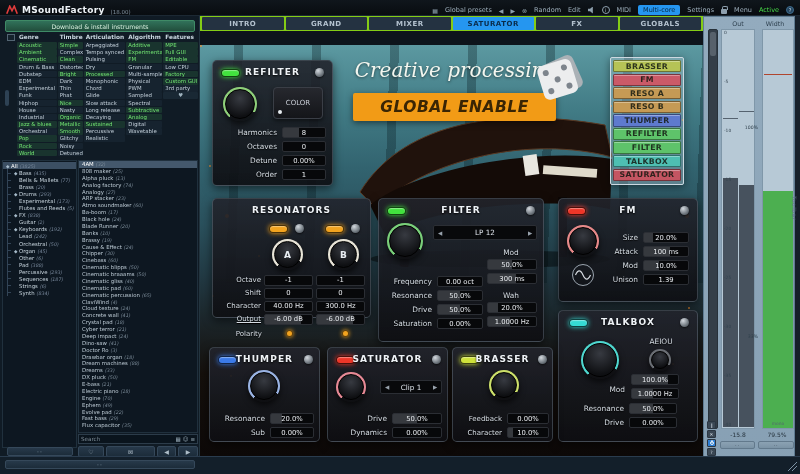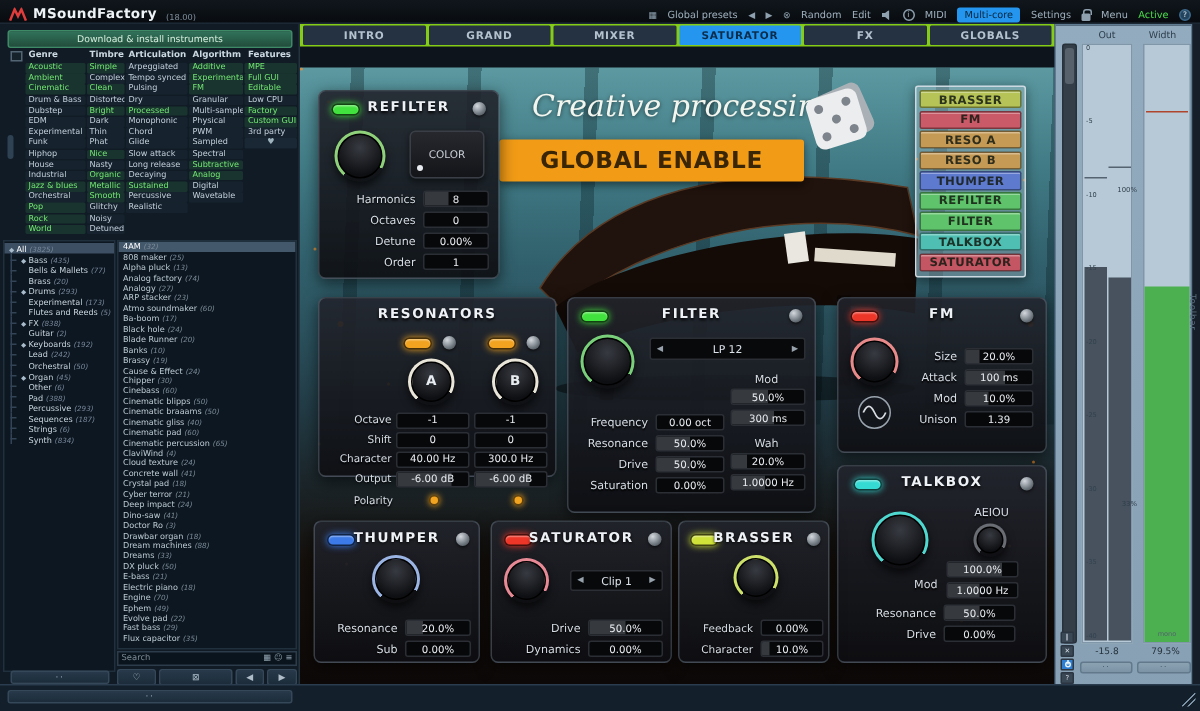--- a/index.html
+++ b/index.html
@@ -535,21 +535,21 @@
       <path d="M20 95 C60 30 150 8 265 28 L272 60 C190 38 90 62 35 110 Z" fill="#20120c" stroke="#5a3a24" stroke-width="1"></path>
       <path d="M30 108 C80 70 200 50 272 62 L270 112 C200 98 90 112 45 138 Z" fill="#140b07"></path>
       <rect x="203" y="70" width="54" height="9" fill="#dfdacb" transform="rotate(4 230 75)"></rect>
       <rect x="184" y="58" width="14" height="20" fill="#e9e7e0" transform="rotate(-8 191 68)"></rect>
       <rect x="62" y="128" width="9" height="42" fill="#0d0705" transform="rotate(7 66 149)"></rect>
       <rect x="218" y="100" width="9" height="60" fill="#0d0705"></rect>
       <ellipse cx="150" cy="162" rx="120" ry="9" fill="rgba(0,0,0,.45)"></ellipse>
     </svg>
 
     <div class="scripttext abs" style="left:150px;top:13px;width:212px;text-align:center;">Creative processing</div>
-    <div id="enablebtn" class="abs" style="left: 133px; top: 48px; width: 203px; height: 28px; background: rgb(242, 155, 22);">GLOBAL ENABLE</div>
+    <div id="enablebtn" class="abs" style="left: 153px; top: 48px; width: 203px; height: 28px; background: rgb(242, 155, 22); font-style: italic;">GLOBAL ENABLE</div>
 
     <svg class="abs" style="left:330px;top:8px;" width="58" height="52" viewBox="0 0 58 52">
       <rect x="14" y="6" width="35" height="35" rx="6" fill="#aab1b6" transform="rotate(-24 31 23)"></rect>
       <rect x="10" y="9" width="35" height="35" rx="6" fill="#ecedee" transform="rotate(-17 27 26)"></rect>
       <g fill="#7d848c" transform="rotate(-17 27 26)">
         <circle cx="18" cy="17" r="3"></circle>
           <circle cx="37" cy="17" r="3"></circle>
         <circle cx="27.5" cy="26.5" r="3"></circle>
         <circle cx="18" cy="36" r="3"></circle>
           <circle cx="37" cy="36" r="3"></circle>
@@ -679,21 +679,21 @@
               <i class="fl" style="width: 0%;"></i>
               <b>40.00 Hz</b>
             </span>
             <span class="field" style="width:49px;height:10.5px;">
               <i class="fl" style="width: 0%;"></i>
               <b>300.0 Hz</b>
             </span>
           </div>
 
           <div class="frow" style="height:10.5px;gap:3px;">
-            <span class="flabel" style="font-size:7px;">Output</span>
+            <span class="flabel" style="font-size:7px;text-decoration:underline;">Output</span>
             <span class="field" style="width:49px;height:10.5px;">
               <i class="fl" style="width: 76%;"></i>
               <b>-6.00 dB</b>
             </span>
             <span class="field" style="width:49px;height:10.5px;">
               <i class="fl" style="width: 76%;"></i>
               <b>-6.00 dB</b>
             </span>
           </div>
 

